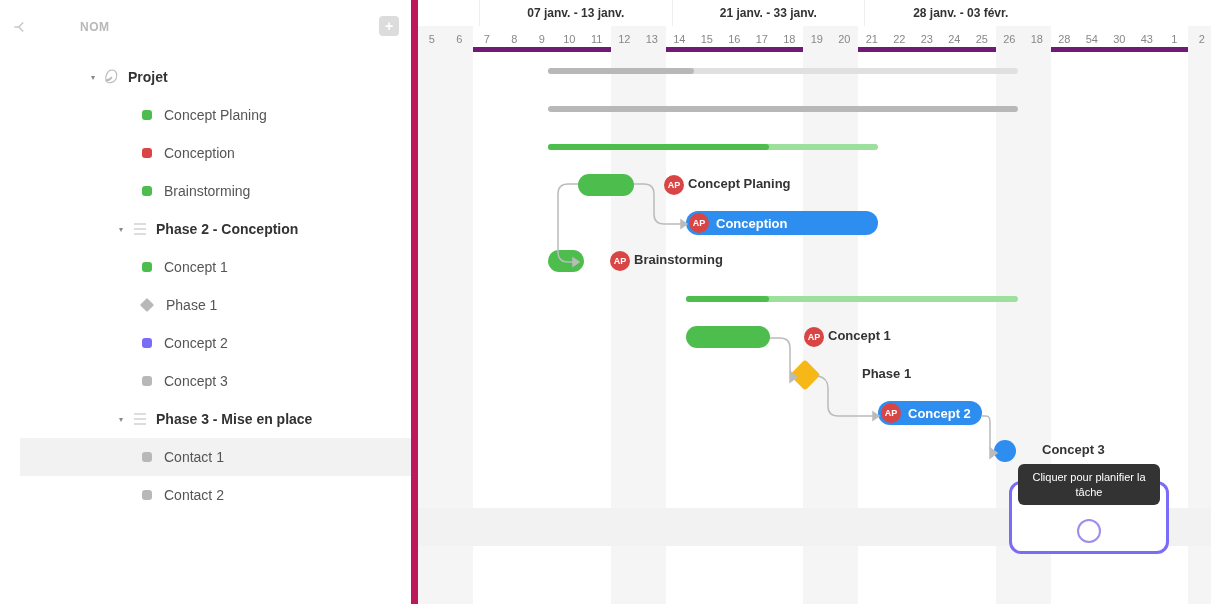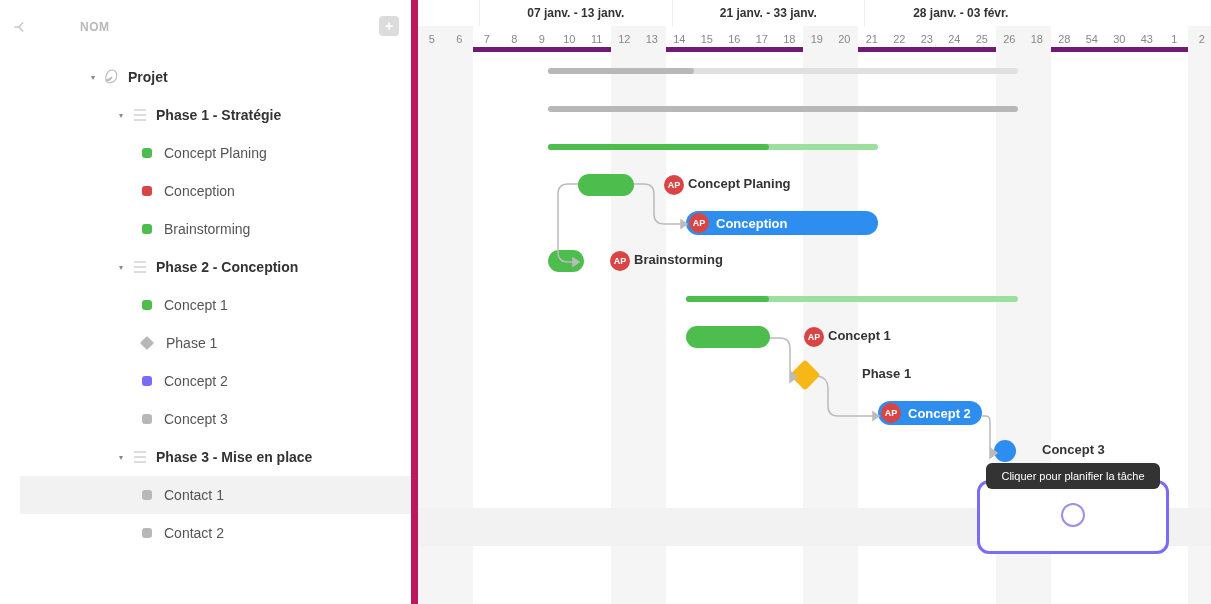--- a/index.html
+++ b/index.html
@@ -47,21 +47,21 @@
 .bar.task-green { background: #4dbd4d; height: 22px; border-radius: 11px; top: 8px; }
 .bar.task-blue { background: #2e8eef; height: 24px; border-radius: 12px; top: 7px; color: #fff; display: flex; align-items: center; padding-left: 10px; font-size: 13px; font-weight: 600; }
 .bar.milestone-dia { width: 22px; height: 22px; background: #f6b817; transform: rotate(45deg); border-radius: 3px; top: 8px; }
 .bar.task-blue-circle { width: 22px; height: 22px; background: #2e8eef; border-radius: 50%; top: 8px; }
 .avatar { width: 20px; height: 20px; border-radius: 50%; background: #d94545; color: #fff; font-size: 9px; font-weight: 600; display: flex; align-items: center; justify-content: center; position: absolute; }
 .avatar.in-bar { position: absolute; left: 3px; top: 50%; transform: translateY(-50%); }
 .bar-label { position: absolute; font-size: 13px; font-weight: 600; color: #333; white-space: nowrap; }
 .conn { position: absolute; pointer-events: none; }
 .conn path { stroke: #bbb; stroke-width: 1.5; fill: none; }
 .conn .arrow { fill: #bbb; }
-.popup { position: absolute; right: 42px; bottom: 50px; width: 192px; border: 3px solid #7b6cf6; border-radius: 12px; background: #fff; padding: 0 0 24px 0; z-index: 100; }
+.popup { position: absolute; right: 42px; bottom: 50px; width: 160px; border: 3px solid #7b6cf6; border-radius: 12px; background: #fff; padding: 0 0 8px 0; z-index: 100; }
 .popup-tip { background: #333; color: #fff; font-size: 11px; text-align: center; padding: 6px 8px; border-radius: 6px; margin: -20px 6px 14px 6px; line-height: 1.3; }
 .popup-circle { width: 24px; height: 24px; border: 2px solid #9b8eed; border-radius: 50%; margin: 0 auto; }
 .leaf-svg { stroke: #bbb; stroke-width: 1.2; fill: none; }
 </style>
 </head>
 <body>
 
 <div class="app">
   <div class="sidebar">
     <div class="sidebar-header">
@@ -78,30 +78,20 @@
         <span class="toggle"></span>
         <span class="item-icon">
             <svg viewBox="0 0 16 16" class="leaf-svg">
               <path d="M8 1 C12 1 14 5 12 10 C10 14 4 15 2 12 C2 12 6 12 8 8 C4 11 2 11 2 11 C1 6 4 1 8 1Z"></path>
             </svg>
           </span>
         <span class="tree-label">Projet</span>
       </div>
 
 
-      <div class="tree-item">
-        <span class="spacer" style="width:96px"></span>
-        <span class="toggle"></span>
-        <span class="item-icon">
-            <svg viewBox="0 0 16 16" class="leaf-svg">
-              <path d="M2 3h12M2 8h12M2 13h12"></path>
-            </svg>
-          </span>
-        <span class="tree-label">Phase 1 - Stratégie</span>
-      </div>
 
       <div class="tree-item">
         <span class="spacer" style="width:122px"></span>
         <span class="dot green"></span>
         <span class="tree-label task">Concept Planing</span>
       </div>
 
       <div class="tree-item">
         <span class="spacer" style="width:122px"></span>
         <span class="dot red"></span>

